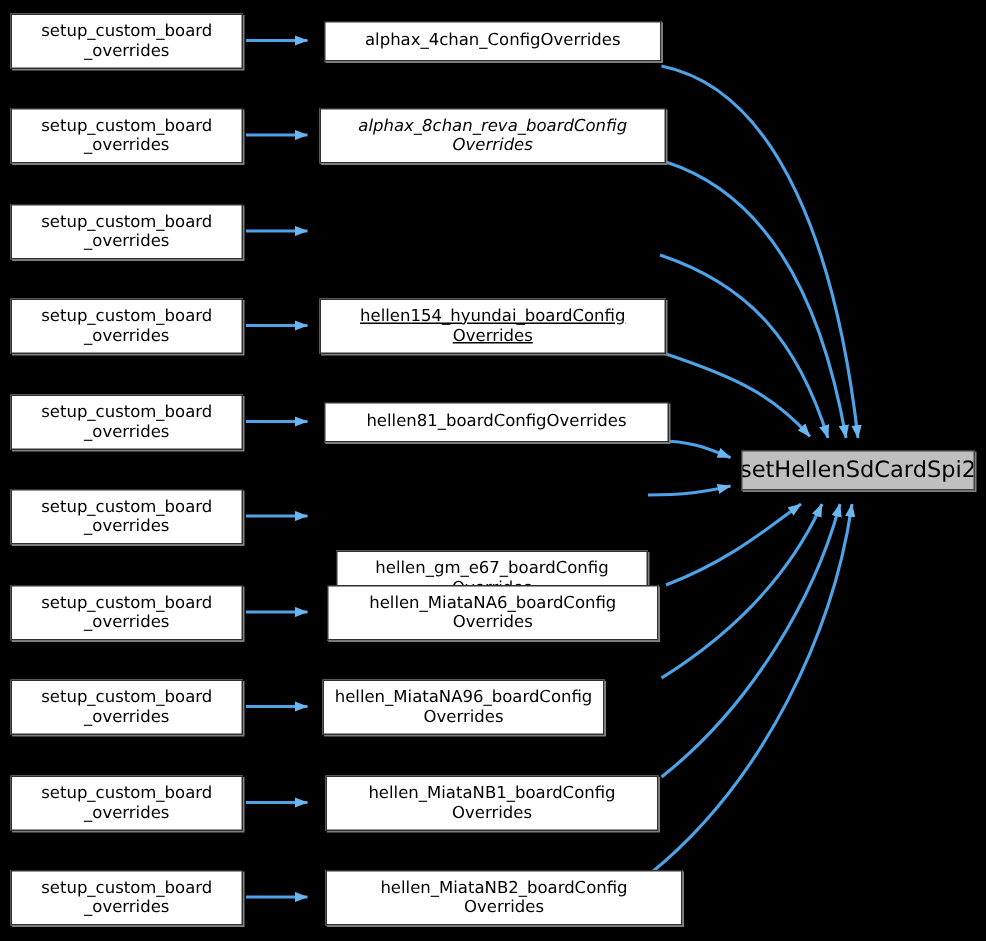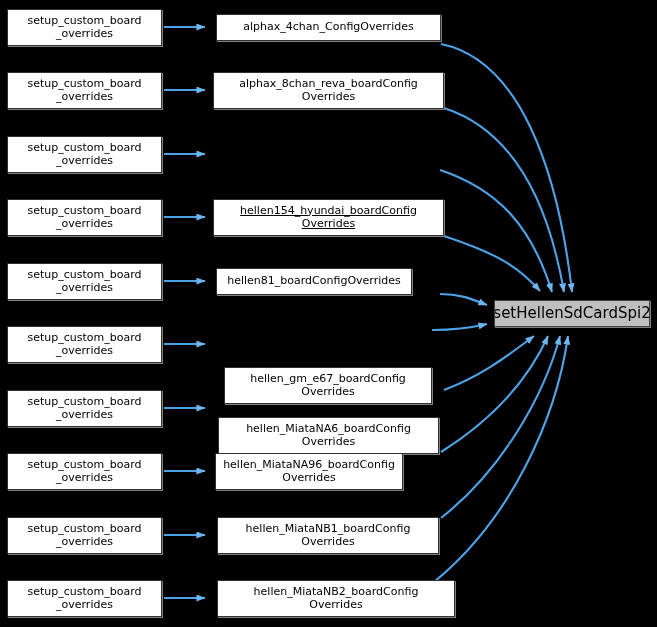--- a/index.html
+++ b/index.html
@@ -131,36 +131,36 @@
 _overrides</span>
   </div>
   <div class="node-box node-caller" style="left:7px; top:580px; width:155px; height:37px;">
     <span class="node-label">setup_custom_board
 _overrides</span>
   </div>
 
   <div class="node-box node-mid" style="left:216px; top:14px; width:225px; height:27px;">
     <span class="node-label">alphax_4chan_ConfigOverrides</span>
   </div>
-  <div class="node-box node-mid" style="left:213px; top:72px; width:231px; height:37px;">
+  <div class="node-box node-mid" style="left:213px; top:72px; width:231px; height:37px;font-style:italic;">
     <span class="node-label">alphax_8chan_reva_boardConfig
 Overrides</span>
   </div>
   <div class="node-box node-mid" style="left:213px; top:199px; width:231px; height:37px;text-decoration:underline;">
     <span class="node-label">hellen154_hyundai_boardConfig
 Overrides</span>
   </div>
-  <div class="node-box node-mid" style="left:216px; top:268px; width:196px; height:27px;text-align:right;">
+  <div class="node-box node-mid" style="left:216px; top:268px; width:230px; height:27px;text-align:right;">
     <span class="node-label">hellen81_boardConfigOverrides</span>
   </div>
   <div class="node-box node-mid" style="left:224px; top:326px; width:208px; height:37px;margin-top:41px;">
     <span class="node-label">hellen_gm_e67_boardConfig
 Overrides</span>
   </div>
-  <div class="node-box node-mid" style="left:218px; top:390px; width:221px; height:37px;margin-top:27px;">
+  <div class="node-box node-mid" style="left:218px; top:390px; width:221px; height:37px;">
     <span class="node-label">hellen_MiataNA6_boardConfig
 Overrides</span>
   </div>
   <div class="node-box node-mid" style="left:215px; top:453px; width:188px; height:37px;">
     <span class="node-label">hellen_MiataNA96_boardConfig
 Overrides</span>
   </div>
   <div class="node-box node-mid" style="left:217px; top:517px; width:222px; height:37px;">
     <span class="node-label">hellen_MiataNB1_boardConfig
 Overrides</span>

